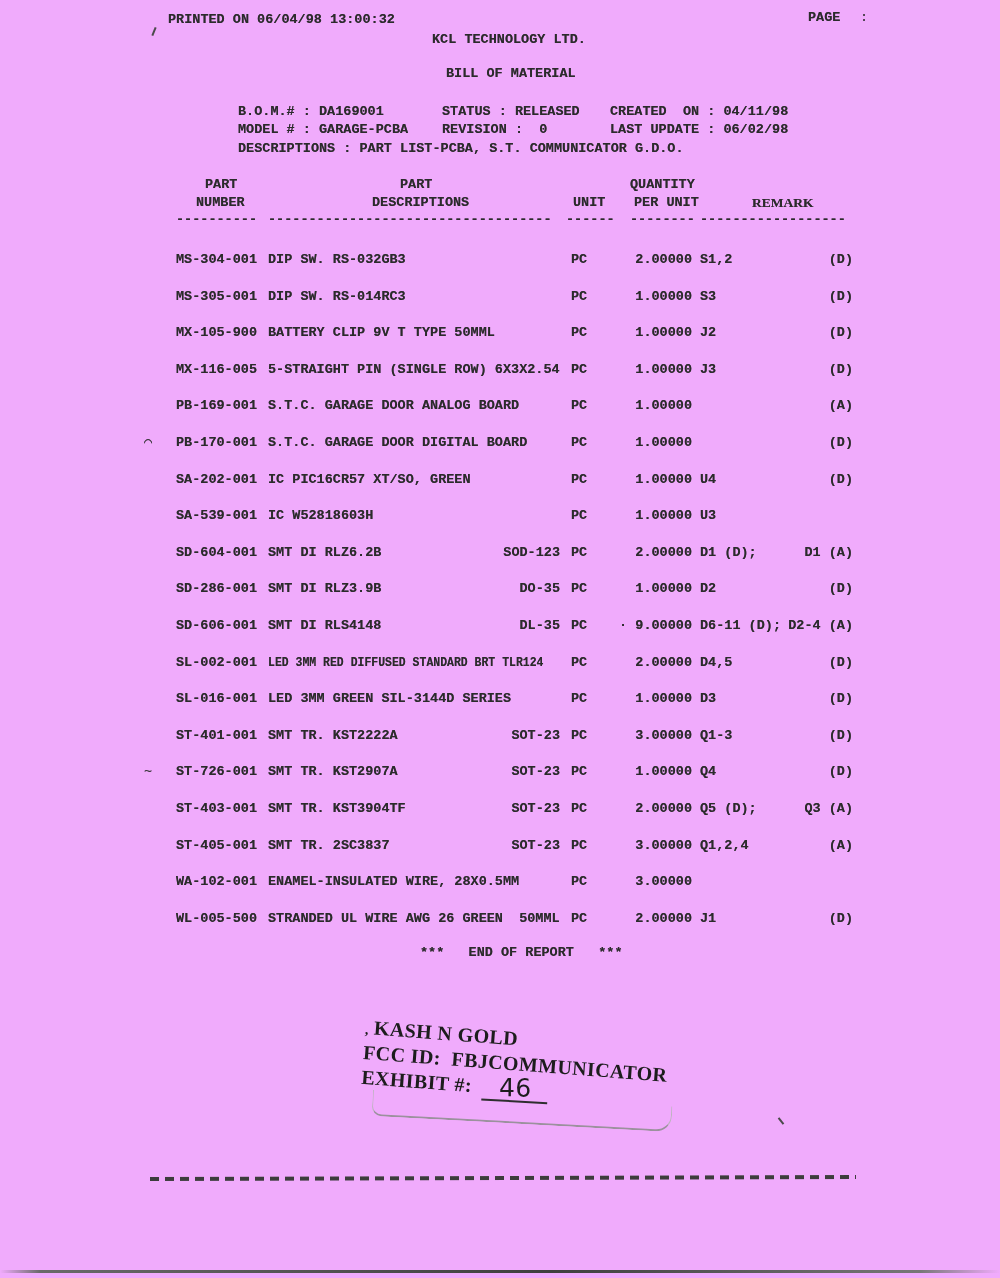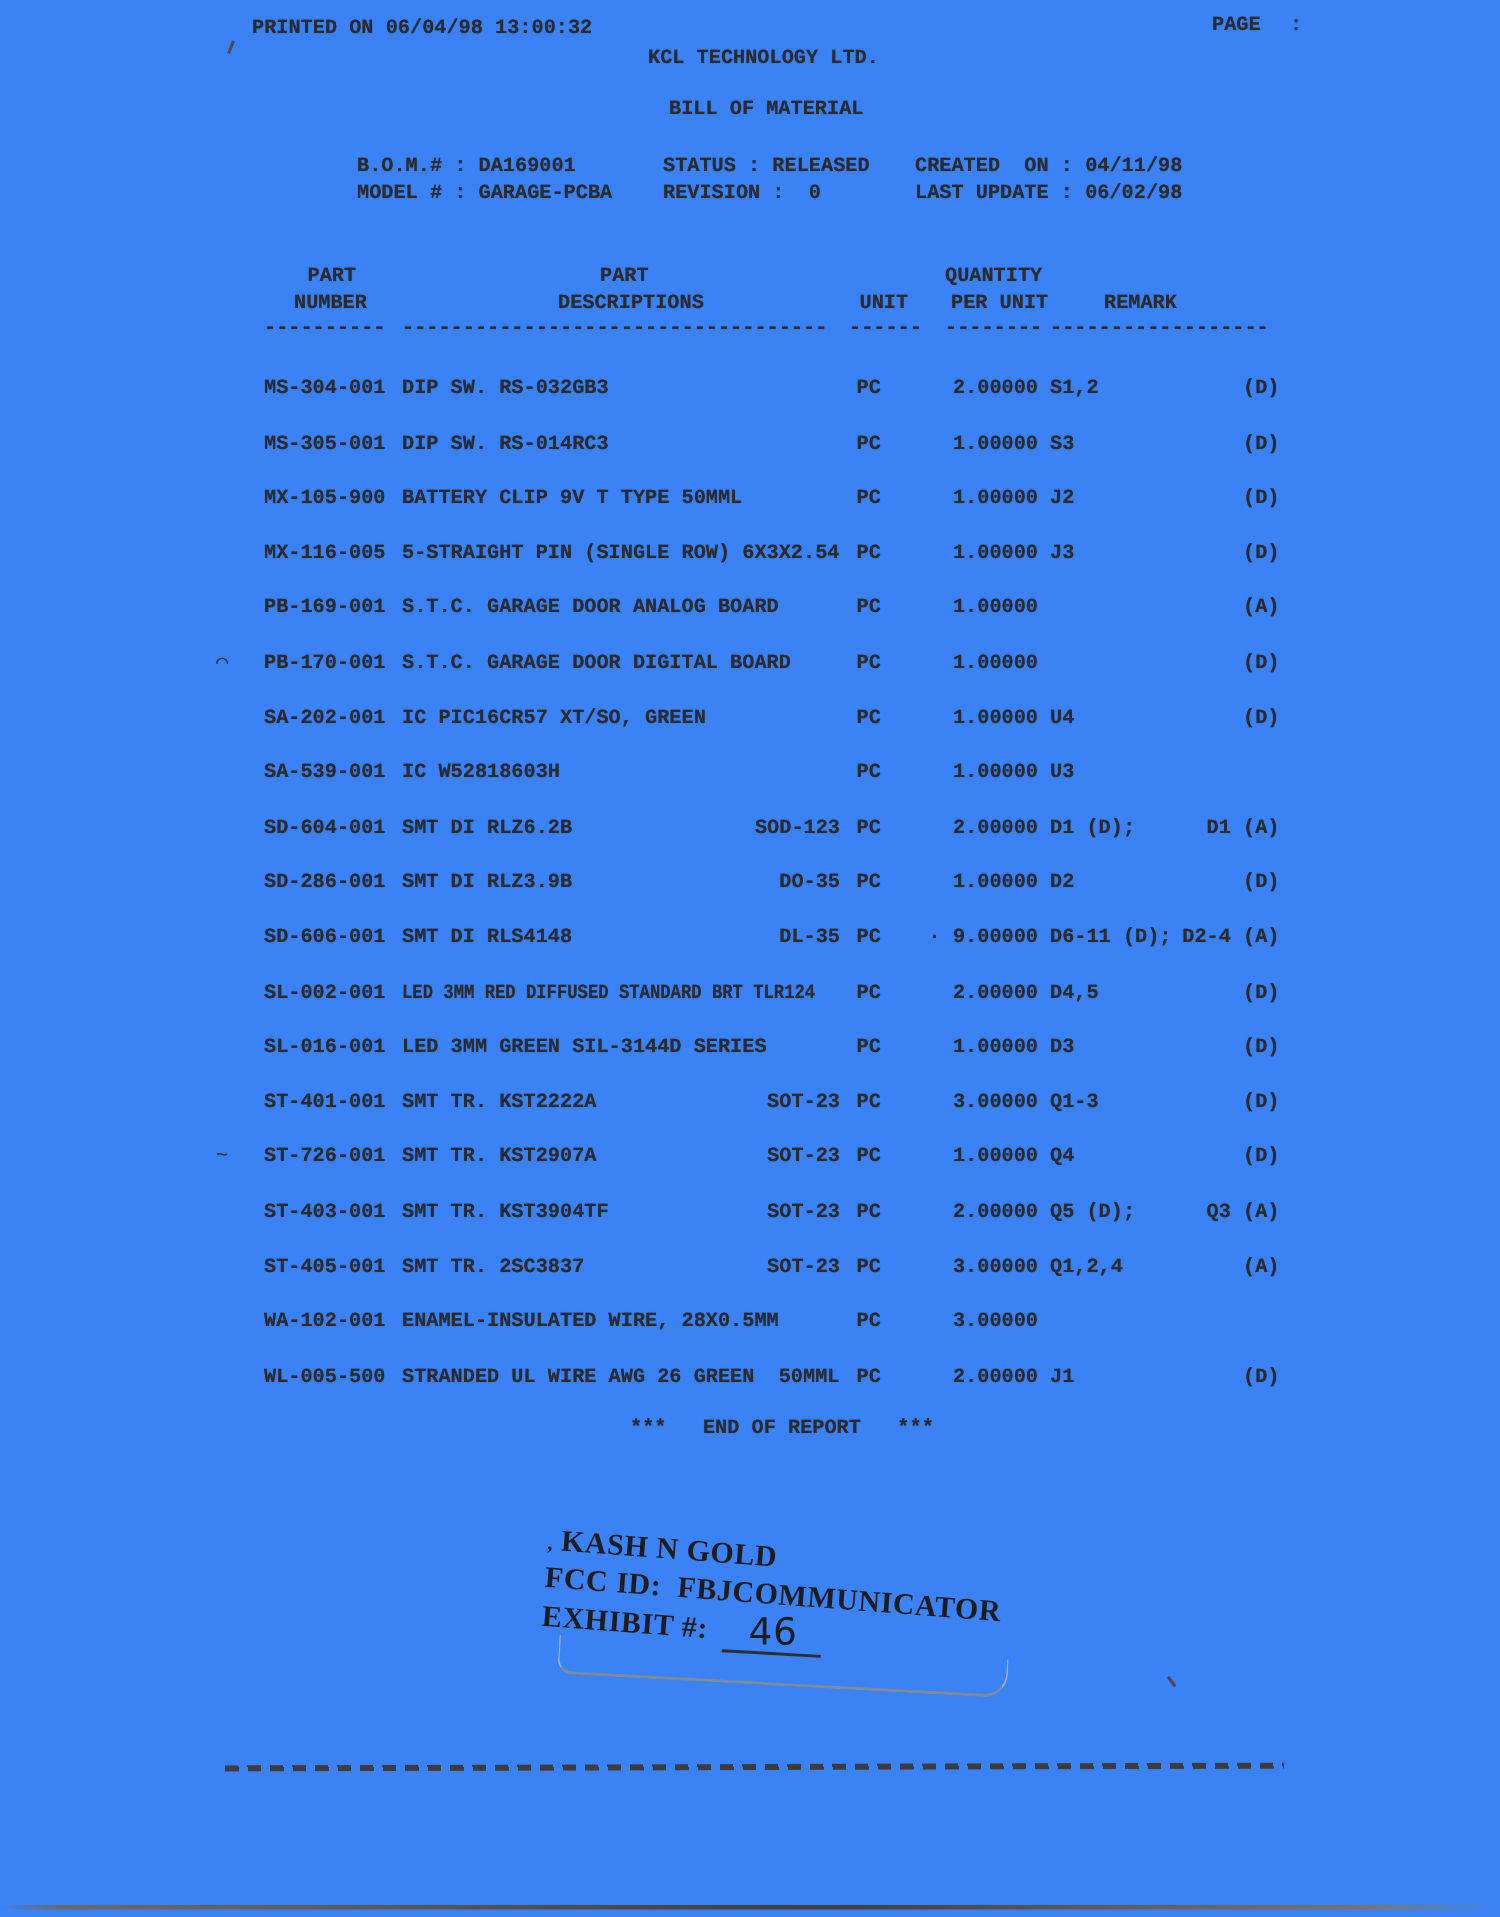--- a/index.html
+++ b/index.html
@@ -1,19 +1,19 @@
 <!DOCTYPE html>
 <html><head>
 <meta charset="utf-8">
 <style>
   html,body{margin:0;padding:0;background:#d9d9d9;}
   .page{
     position:relative;
     width:1000px;height:1278px;
-    background:#3b82f6;
+    background:#f0abfc;
     overflow:hidden;
     font-family:"Liberation Mono","DejaVu Sans Mono",monospace;
     font-weight:700;
     color:#2b2b2b;
   }
   
   .t{
     position:absolute;
     white-space:pre;
     font-size:13.5px;
@@ -95,29 +95,30 @@
 
   <div class="t" style="left:432px;top:32px;">KCL TECHNOLOGY LTD.</div>
   <div class="t" style="left:446px;top:66px;">BILL OF MATERIAL</div>
 
   <div class="t" style="left:238px;top:104px;">B.O.M.# : DA169001</div>
   <div class="t" style="left:442px;top:104px;">STATUS : RELEASED</div>
   <div class="t" style="left:610px;top:104px;">CREATED  ON : 04/11/98</div>
   <div class="t" style="left:238px;top:122px;">MODEL # : GARAGE-PCBA</div>
   <div class="t" style="left:442px;top:122px;">REVISION :  0</div>
   <div class="t" style="left:610px;top:122px;">LAST UPDATE : 06/02/98</div>
+  <div class="t" style="left:238px;top:141px;">DESCRIPTIONS : PART LIST-PCBA, S.T. COMMUNICATOR G.D.O.</div>
 
   <div class="t" style="left:205px;top:177px;">PART</div>
   <div class="t" style="left:196px;top:195px;">NUMBER</div>
   <div class="t" style="left:400px;top:177px;">PART</div>
   <div class="t" style="left:372px;top:195px;">DESCRIPTIONS</div>
   <div class="t" style="left:573px;top:195px;">UNIT</div>
   <div class="t" style="left:630px;top:177px;">QUANTITY</div>
   <div class="t" style="left:634px;top:195px;">PER UNIT</div>
-  <div class="t" style="left:736px;top:195px;">REMARK</div>
+  <div class="t" style="left:752px;top:195px;font-family:Liberation Serif, serif;">REMARK</div>
 
   <div class="t" style="left:176px;top:212px;">----------</div>
   <div class="t" style="left:268px;top:212px;">-----------------------------------</div>
   <div class="t" style="left:566px;top:212px;">------</div>
   <div class="t" style="left:630px;top:212px;">--------</div>
   <div class="t" style="left:700px;top:212px;">------------------</div>
 
   <div class="bom-rows">
 
       <div class="bom-row">

